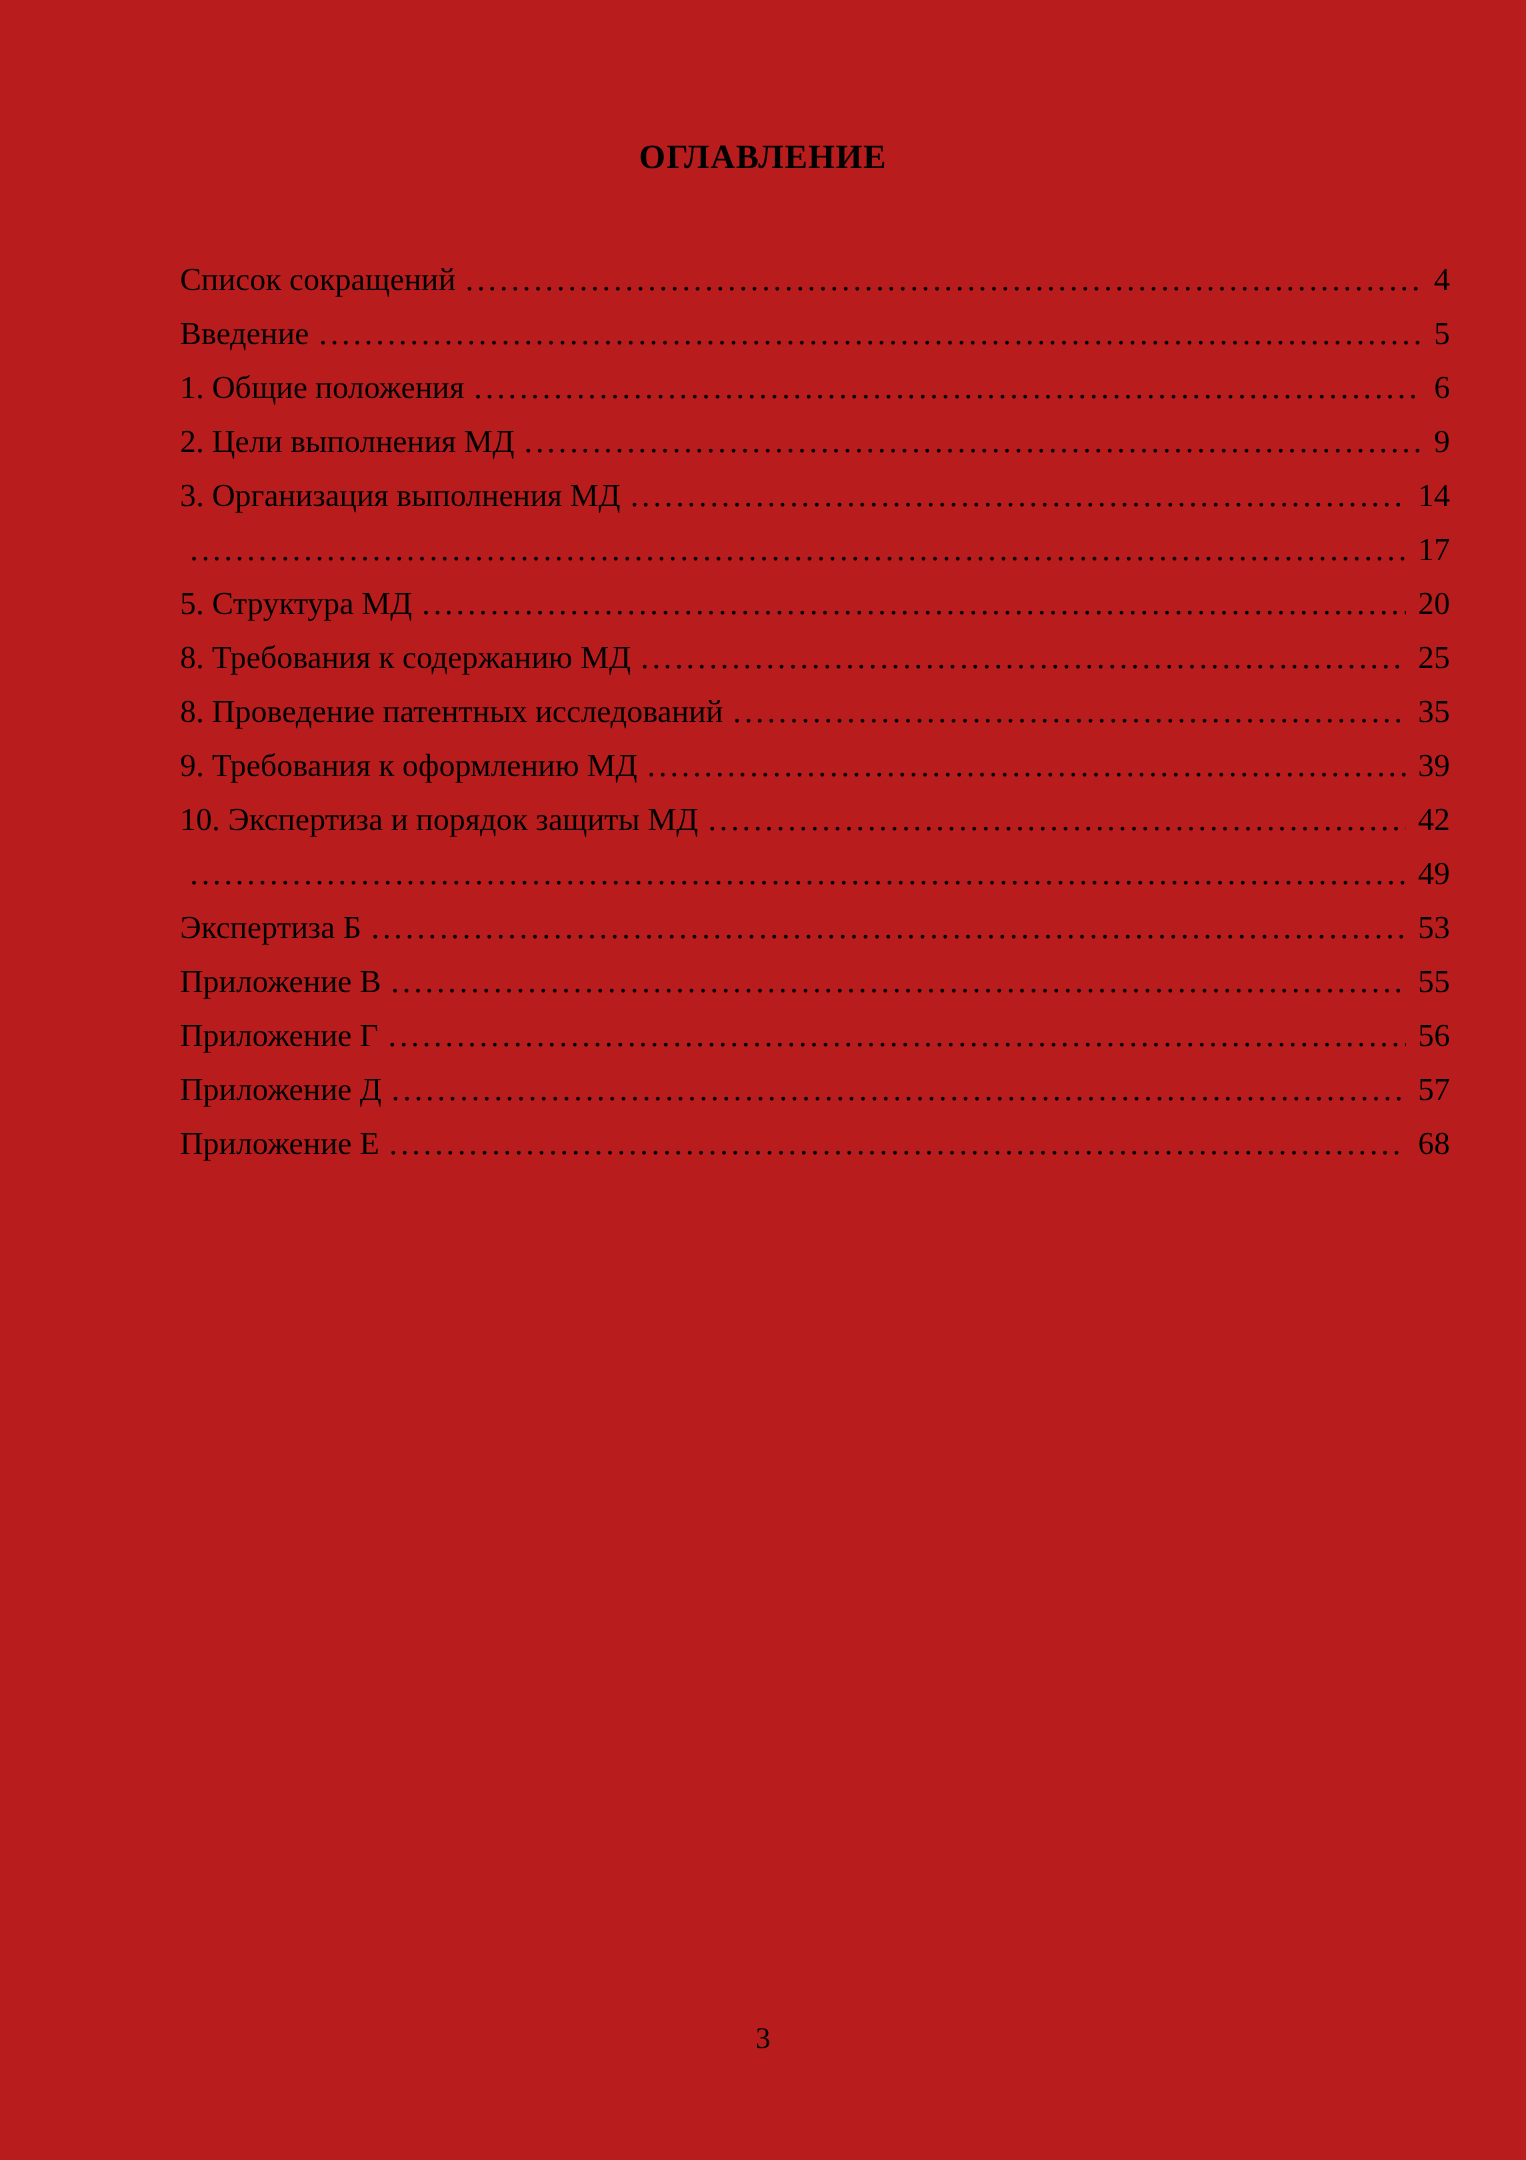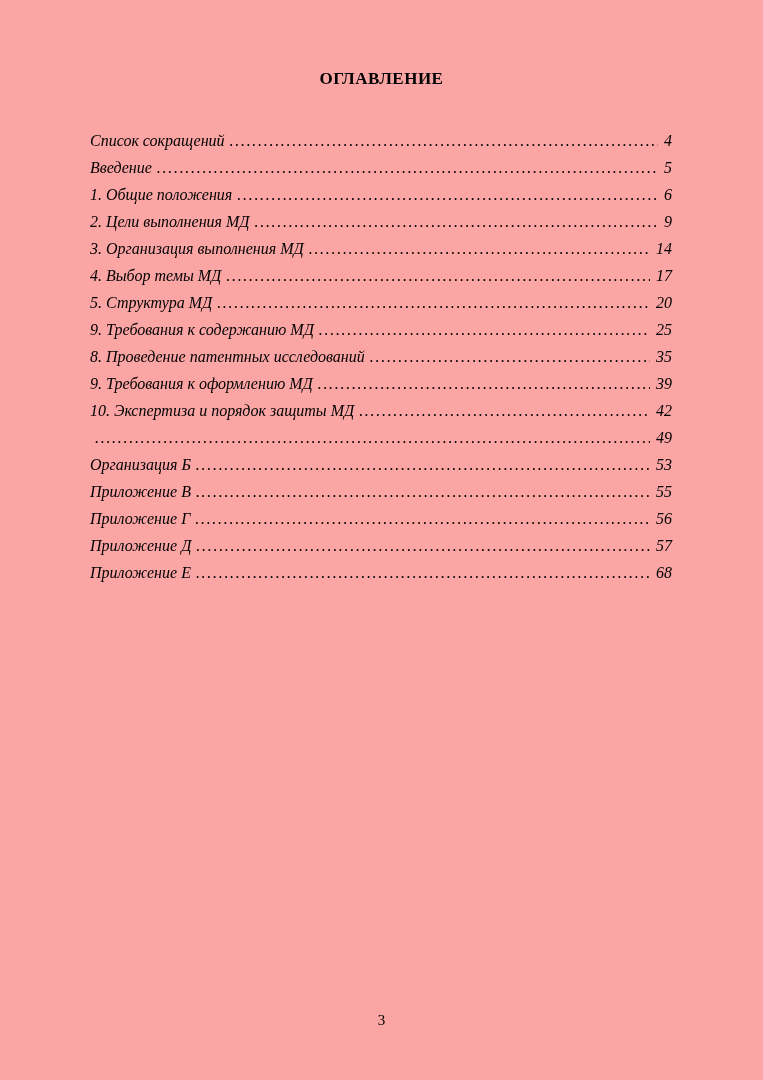--- a/index.html
+++ b/index.html
@@ -12,34 +12,33 @@
     height: 1080px;
     position: relative;
     font-family: "Liberation Serif", "DejaVu Serif", serif;
     color: #000000;
     overflow: hidden;
   }
   .page {
     width: 763px;
     height: 1080px;
     position: relative;
-    background: #fca5a5;
+    background: #b91c1c;
   }
   .doc-title {
     margin: 0;
     padding-top: 68px;
     text-align: center;
     font-size: 17px;
     line-height: 21px;
     font-weight: bold;
     letter-spacing: 0.5px;
   }
   .toc {
-    margin: 38px 91px 0 90px;
-    font-style: italic;
+    margin: 38px 38px 0 90px;
   }
   .toc-row {
     display: flex;
     align-items: baseline;
     font-size: 16px;
     line-height: 27px;
     height: 27px;
   }
   .toc-label {
     white-space: nowrap;
@@ -105,33 +104,32 @@
       <span class="toc-page">9</span>
     </div>
 
     <div class="toc-row">
       <span class="toc-label">3. Организация выполнения МД</span>
       <span class="toc-dots"></span>
       <span class="toc-page">14</span>
     </div>
 
     <div class="toc-row">
-      <span class="toc-label">4. Выбор темы МД</span>
       <span class="toc-dots"></span>
       <span class="toc-page">17</span>
     </div>
 
     <div class="toc-row">
       <span class="toc-label">5. Структура МД</span>
       <span class="toc-dots"></span>
       <span class="toc-page">20</span>
     </div>
 
     <div class="toc-row">
-      <span class="toc-label">9. Требования к содержанию МД</span>
+      <span class="toc-label">8. Требования к содержанию МД</span>
       <span class="toc-dots"></span>
       <span class="toc-page">25</span>
     </div>
 
 
     <div class="toc-row">
       <span class="toc-label">8. Проведение патентных исследований</span>
       <span class="toc-dots"></span>
       <span class="toc-page">35</span>
     </div>
@@ -148,21 +146,21 @@
       <span class="toc-page">42</span>
     </div>
 
     <div class="toc-row">
       <span class="toc-dots"></span>
       <span class="toc-page">49</span>
     </div>
 
 
     <div class="toc-row">
-      <span class="toc-label">Организация Б</span>
+      <span class="toc-label">Экспертиза Б</span>
       <span class="toc-dots"></span>
       <span class="toc-page">53</span>
     </div>
 
     <div class="toc-row">
       <span class="toc-label">Приложение В</span>
       <span class="toc-dots"></span>
       <span class="toc-page">55</span>
     </div>
 

